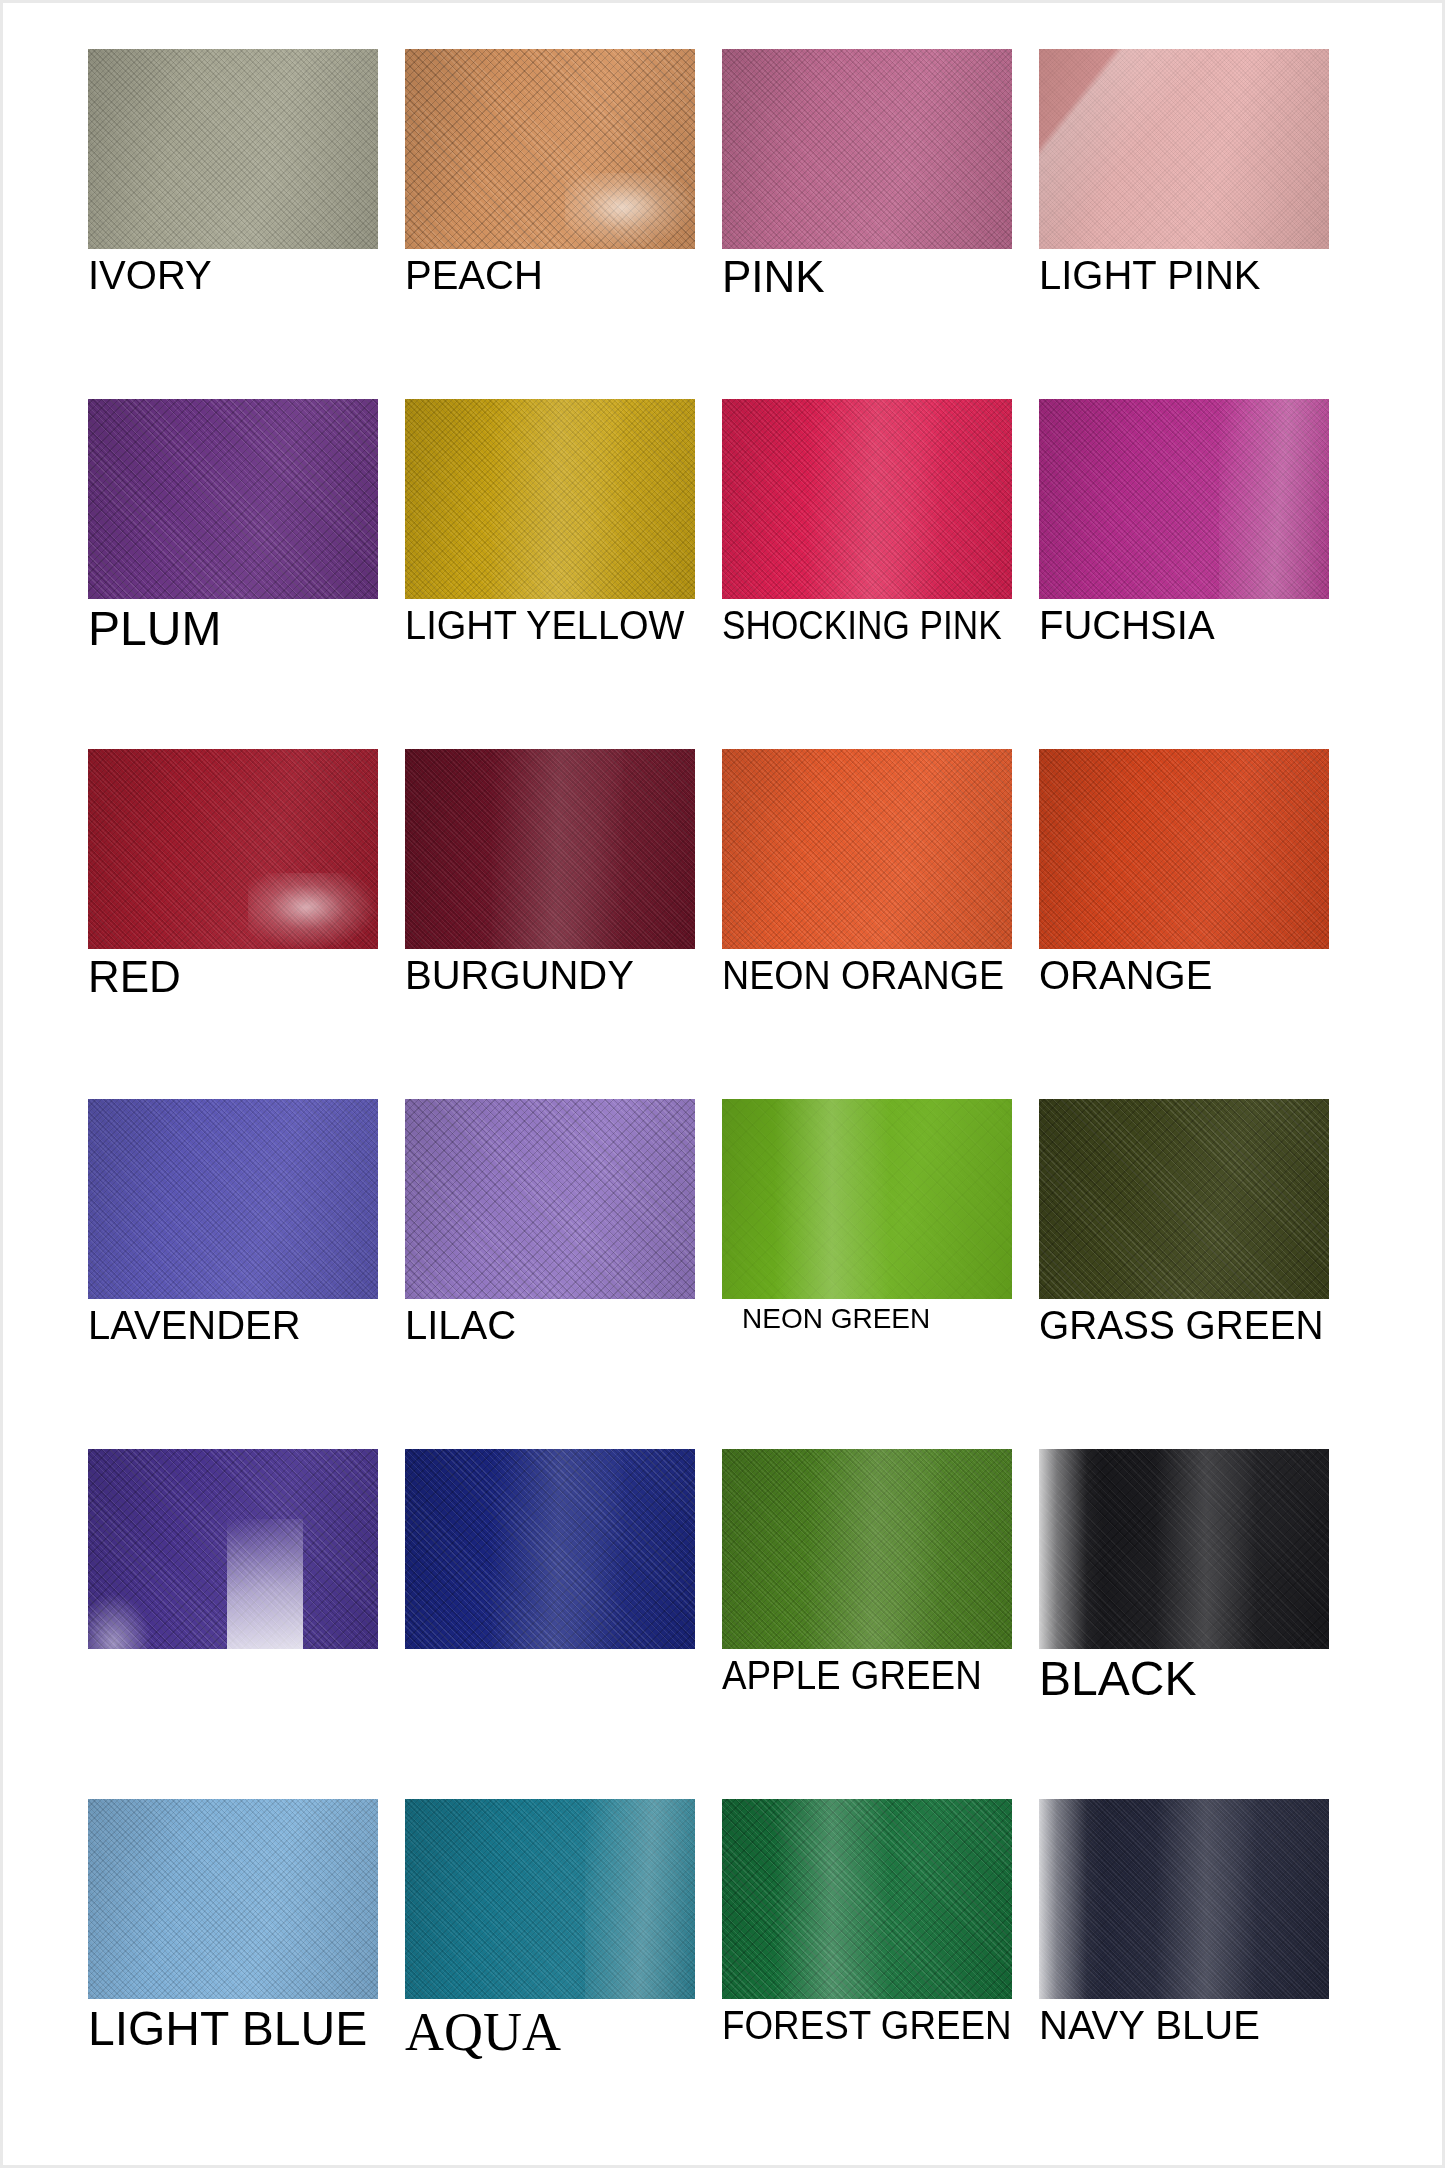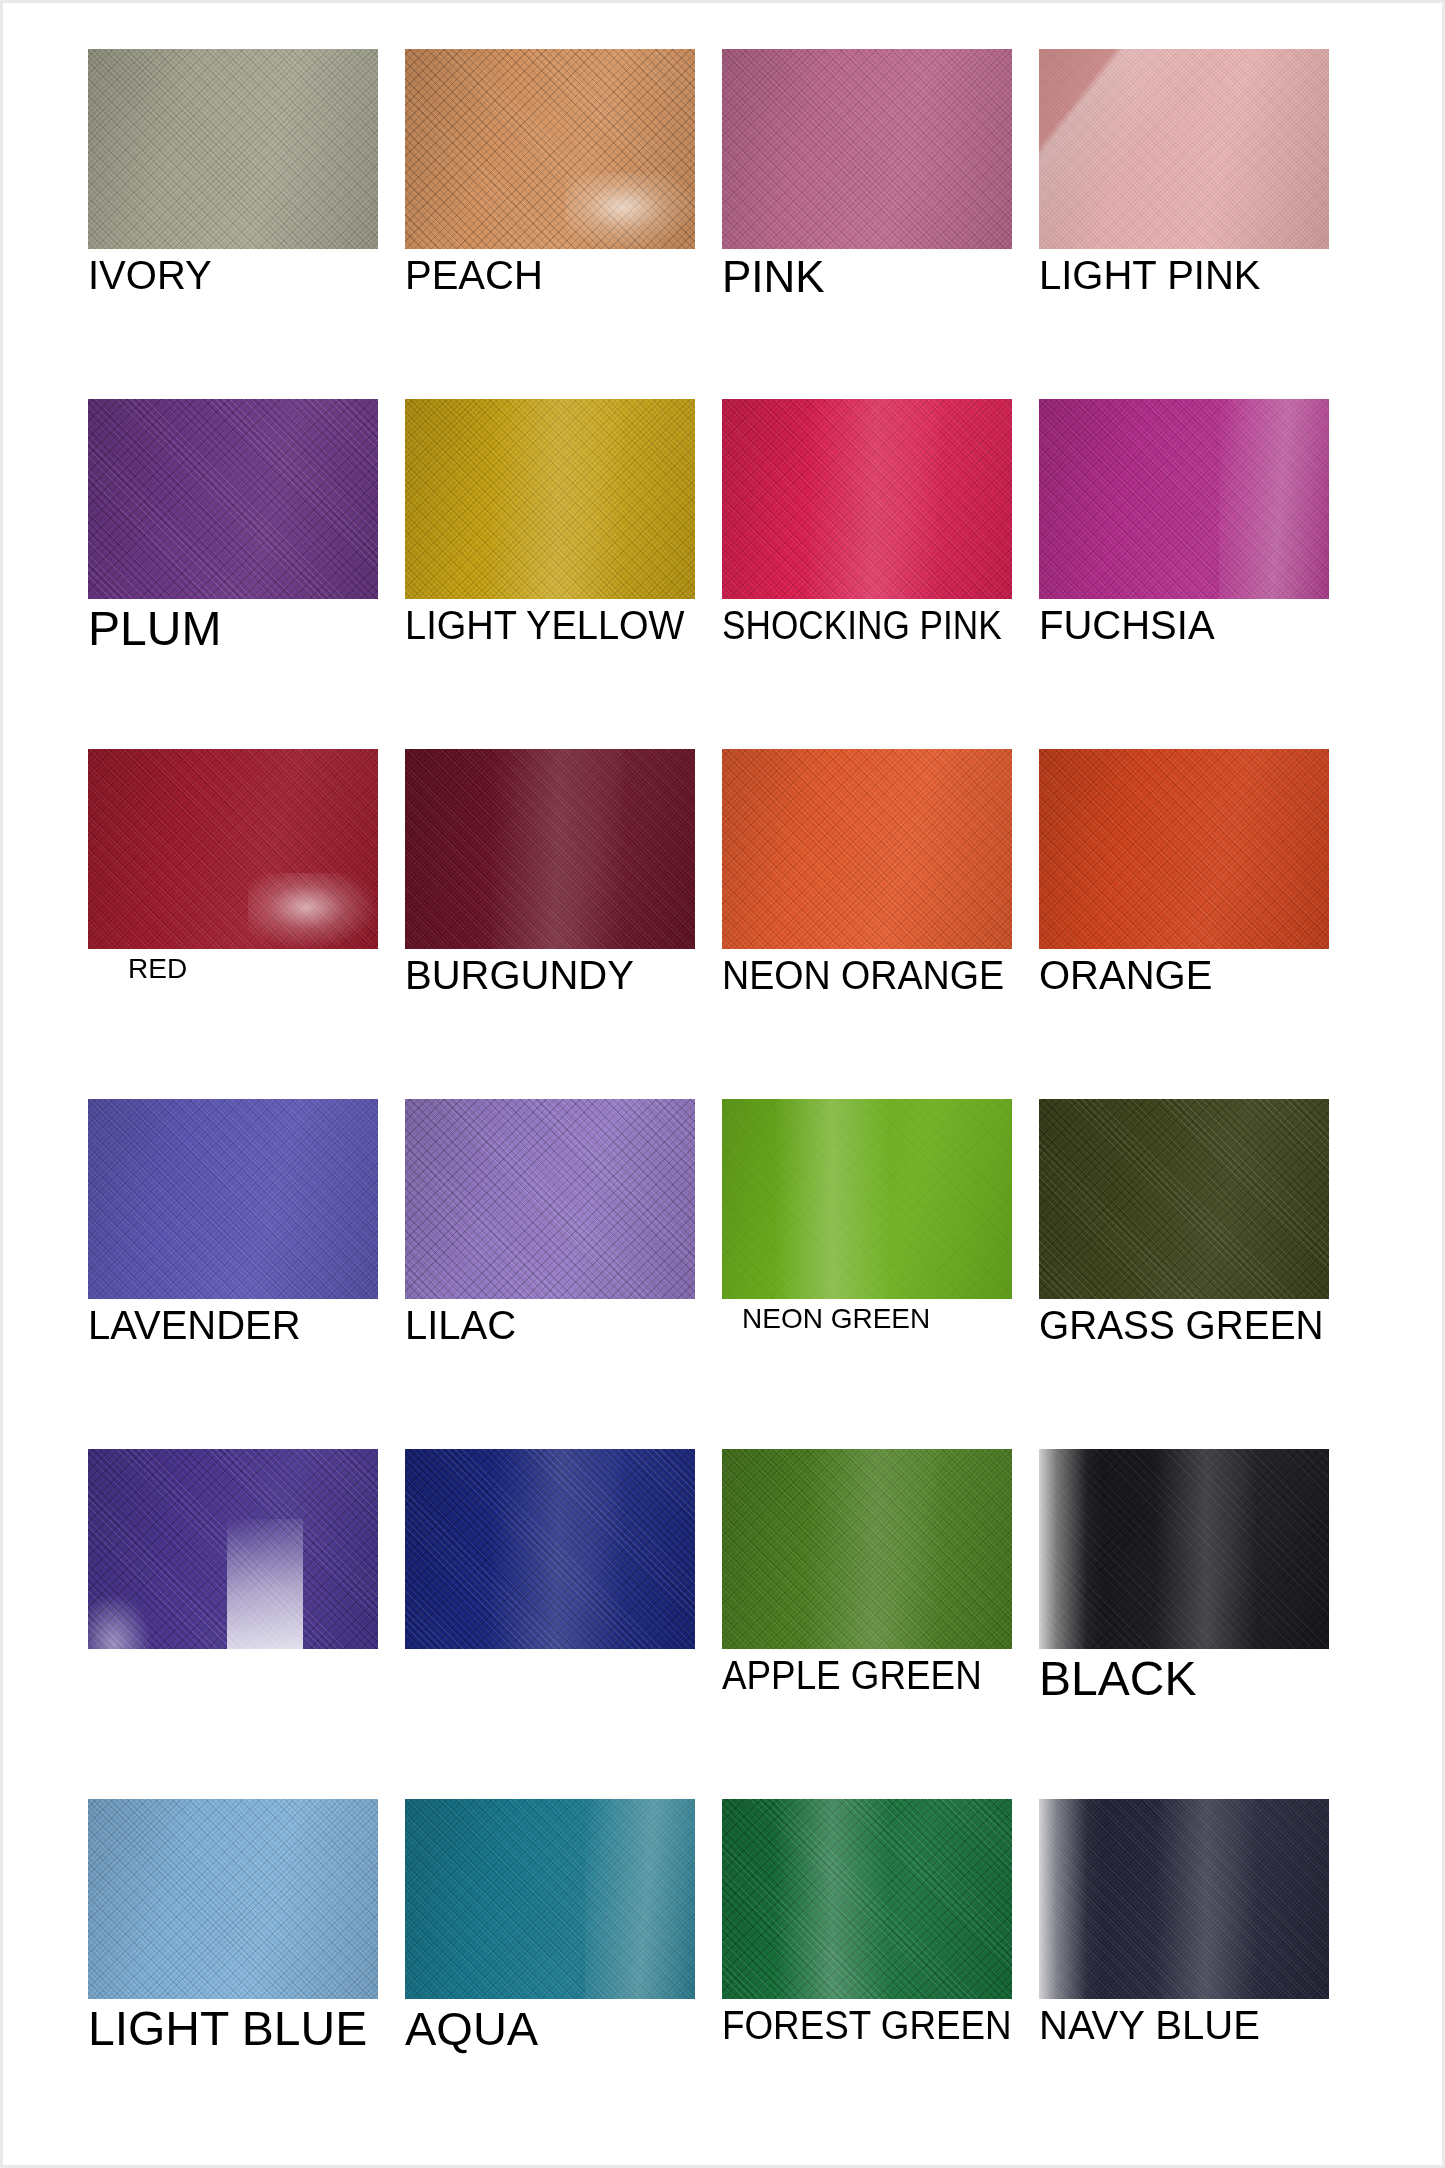--- a/index.html
+++ b/index.html
@@ -157,21 +157,21 @@
           <div class="gloss" style="left: 62%; top: 0%; width: 38%; height: 100%; background: linear-gradient(95deg, rgba(255, 255, 255, 0) 0%, rgba(255, 255, 255, 0.28) 55%, rgba(255, 255, 255, 0.08) 100%);"></div>
         </div>
         <div class="swatch-label" style="font-size: 40px; transform: scaleX(1);">FUCHSIA</div>
       </div>
       <div class="swatch-cell">
         <div class="swatch-chip" style="background-color: rgb(161, 26, 44);">
           <div class="mesh" style="background-image: repeating-linear-gradient(45deg, rgba(0, 0, 0, 0.11) 0px, rgba(0, 0, 0, 0.11) 1px, rgba(0, 0, 0, 0) 1px, rgba(0, 0, 0, 0) 4px), repeating-linear-gradient(-45deg, rgba(0, 0, 0, 0.11) 0px, rgba(0, 0, 0, 0.11) 1px, rgba(0, 0, 0, 0) 1px, rgba(0, 0, 0, 0) 4px), repeating-linear-gradient(45deg, rgba(255, 255, 255, 0.07) 1px, rgba(255, 255, 255, 0.07) 2px, rgba(0, 0, 0, 0) 2px, rgba(0, 0, 0, 0) 4px);"></div>
           <div class="shade" style="background: linear-gradient(105deg, rgba(0, 0, 0, 0.16) 0%, rgba(0, 0, 0, 0.02) 32%, rgba(255, 255, 255, 0.05) 62%, rgba(0, 0, 0, 0.12) 100%);"></div>
           <div class="gloss" style="left: 55%; top: 62%; width: 45%; height: 38%; background: radial-gradient(at 45% 45%, rgba(255, 255, 255, 0.62) 0%, rgba(255, 255, 255, 0.2) 38%, rgba(255, 255, 255, 0) 72%);"></div>
         </div>
-        <div class="swatch-label" style="font-size: 28px; transform: scaleX(1); margin-left: 40px;">RED</div>
+        <div class="swatch-label" style="font-size: 44px; transform: scaleX(1);">RED</div>
       </div>
       <div class="swatch-cell">
         <div class="swatch-chip" style="background-color: rgb(107, 18, 38);">
           <div class="mesh" style="background-image: repeating-linear-gradient(45deg, rgba(0, 0, 0, 0.11) 0px, rgba(0, 0, 0, 0.11) 1px, rgba(0, 0, 0, 0) 1px, rgba(0, 0, 0, 0) 4px), repeating-linear-gradient(-45deg, rgba(0, 0, 0, 0.11) 0px, rgba(0, 0, 0, 0.11) 1px, rgba(0, 0, 0, 0) 1px, rgba(0, 0, 0, 0) 4px), repeating-linear-gradient(45deg, rgba(255, 255, 255, 0.07) 1px, rgba(255, 255, 255, 0.07) 2px, rgba(0, 0, 0, 0) 2px, rgba(0, 0, 0, 0) 4px);"></div>
           <div class="shade" style="background: linear-gradient(105deg, rgba(0, 0, 0, 0.16) 0%, rgba(0, 0, 0, 0.02) 32%, rgba(255, 255, 255, 0.05) 62%, rgba(0, 0, 0, 0.12) 100%);"></div>
           <div class="gloss" style="left: 30%; top: 0%; width: 45%; height: 100%; background: linear-gradient(92deg, rgba(255, 255, 255, 0) 0%, rgba(255, 255, 255, 0.13) 50%, rgba(255, 255, 255, 0) 100%);"></div>
         </div>
         <div class="swatch-label" style="font-size: 40px; transform: scaleX(1);">BURGUNDY</div>
       </div>
       <div class="swatch-cell">
@@ -255,21 +255,21 @@
           <div class="shade" style="background: linear-gradient(105deg, rgba(0, 0, 0, 0.16) 0%, rgba(0, 0, 0, 0.02) 32%, rgba(255, 255, 255, 0.05) 62%, rgba(0, 0, 0, 0.12) 100%);"></div>
         </div>
         <div class="swatch-label" style="font-size: 48px; transform: scaleX(1);">LIGHT BLUE</div>
       </div>
       <div class="swatch-cell">
         <div class="swatch-chip" style="background-color: rgb(23, 121, 143);">
           <div class="mesh" style="background-image: repeating-linear-gradient(45deg, rgba(0, 0, 0, 0.11) 0px, rgba(0, 0, 0, 0.11) 1px, rgba(0, 0, 0, 0) 1px, rgba(0, 0, 0, 0) 4px), repeating-linear-gradient(-45deg, rgba(0, 0, 0, 0.11) 0px, rgba(0, 0, 0, 0.11) 1px, rgba(0, 0, 0, 0) 1px, rgba(0, 0, 0, 0) 4px), repeating-linear-gradient(45deg, rgba(255, 255, 255, 0.07) 1px, rgba(255, 255, 255, 0.07) 2px, rgba(0, 0, 0, 0) 2px, rgba(0, 0, 0, 0) 4px);"></div>
           <div class="shade" style="background: linear-gradient(105deg, rgba(0, 0, 0, 0.16) 0%, rgba(0, 0, 0, 0.02) 32%, rgba(255, 255, 255, 0.05) 62%, rgba(0, 0, 0, 0.12) 100%);"></div>
           <div class="gloss" style="left: 62%; top: 0%; width: 38%; height: 100%; background: linear-gradient(95deg, rgba(255, 255, 255, 0) 0%, rgba(255, 255, 255, 0.28) 55%, rgba(255, 255, 255, 0.08) 100%);"></div>
         </div>
-        <div class="swatch-label" style="font-size: 47px; transform: scaleX(1);">AQUA</div>
+        <div class="swatch-label" style="font-size: 54px; transform: scaleX(1); font-family: Liberation Serif, serif;">AQUA</div>
       </div>
       <div class="swatch-cell">
         <div class="swatch-chip" style="background-color: rgb(22, 113, 58);">
           <div class="mesh" style="background-image: repeating-linear-gradient(45deg, rgba(0, 0, 0, 0.17) 0px, rgba(0, 0, 0, 0.17) 1px, rgba(0, 0, 0, 0) 1px, rgba(0, 0, 0, 0) 6px), repeating-linear-gradient(-45deg, rgba(0, 0, 0, 0.17) 0px, rgba(0, 0, 0, 0.17) 1px, rgba(0, 0, 0, 0) 1px, rgba(0, 0, 0, 0) 6px), repeating-linear-gradient(45deg, rgba(255, 255, 255, 0.11) 1px, rgba(255, 255, 255, 0.11) 2px, rgba(0, 0, 0, 0) 2px, rgba(0, 0, 0, 0) 6px);"></div>
           <div class="shade" style="background: linear-gradient(105deg, rgba(0, 0, 0, 0.16) 0%, rgba(0, 0, 0, 0.02) 32%, rgba(255, 255, 255, 0.05) 62%, rgba(0, 0, 0, 0.12) 100%);"></div>
           <div class="gloss" style="left: 18%; top: 0%; width: 40%; height: 100%; background: linear-gradient(90deg, rgba(255, 255, 255, 0) 0%, rgba(255, 255, 255, 0.22) 50%, rgba(255, 255, 255, 0) 100%);"></div>
         </div>
         <div class="swatch-label" style="font-size: 40px; transform: scaleX(0.92);">FOREST GREEN</div>
       </div>
       <div class="swatch-cell">

